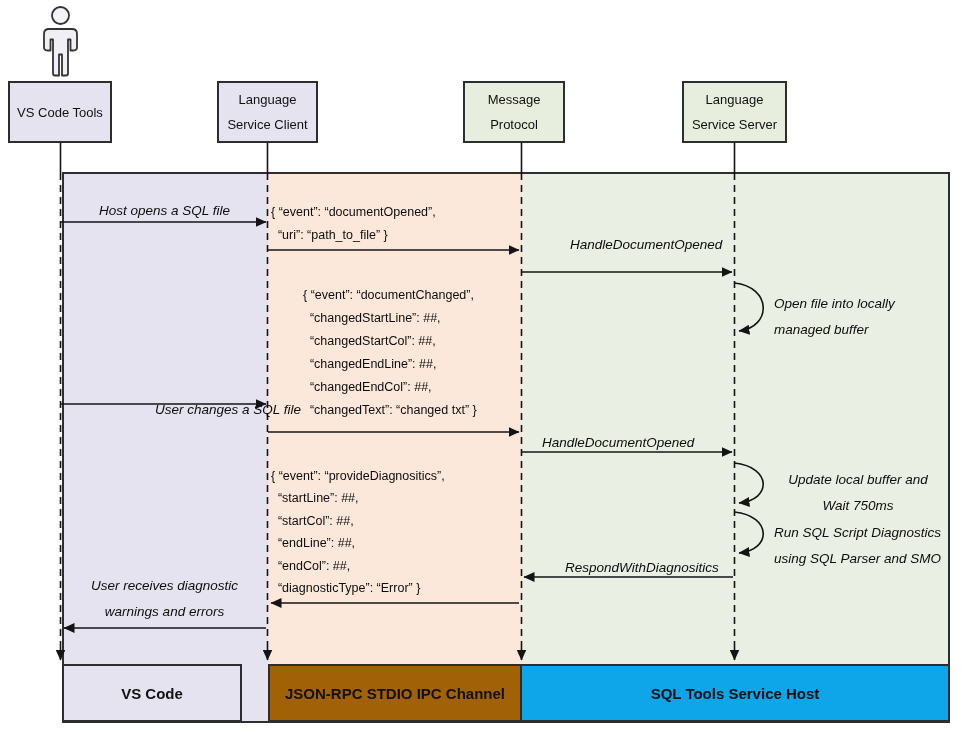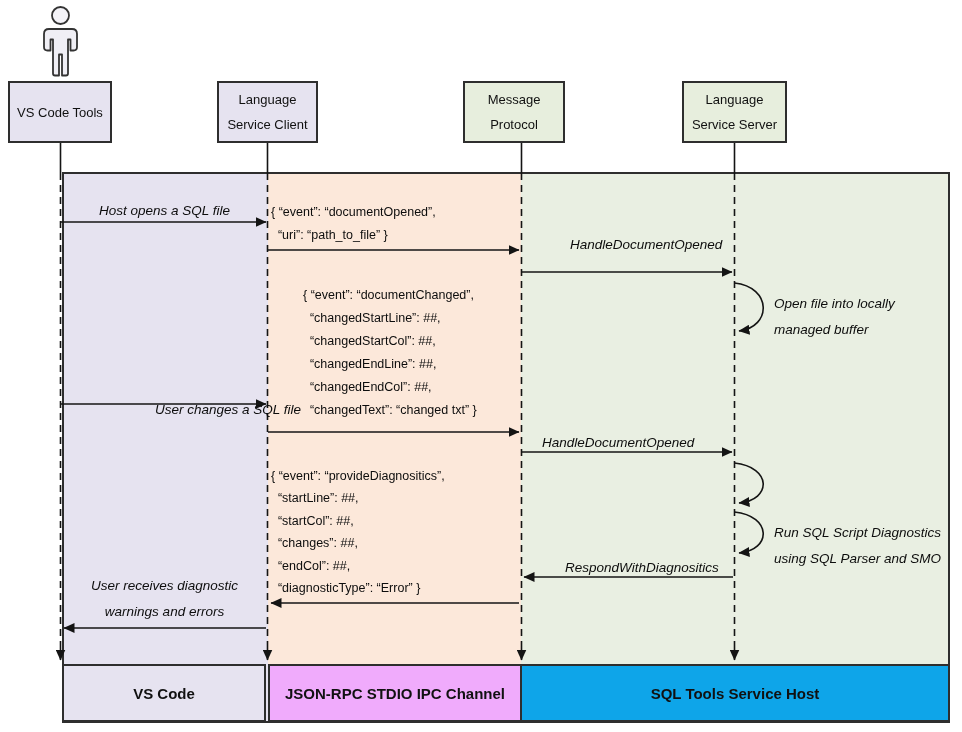--- a/index.html
+++ b/index.html
@@ -35,22 +35,22 @@
   #hbox-protocol { left:463px; width:102px; }
   #hbox-server   { left:682px; width:105px; }
 
   
   .fbox {
     position:absolute; top:664px; height:58px; box-sizing:border-box;
     border:2px solid #2e2e2e; z-index:3;
     display:flex; align-items:center; justify-content:center;
     font-size:15px; font-weight:bold;
   }
-  #fbox-vscode { left:62px;  width:204px; background:#e6e3f0; }
-  #fbox-ipc    { left:268px; width:254px; background:#f0abfc; }
+  #fbox-vscode { left:62px;  width:180px; background:#e6e3f0; }
+  #fbox-ipc    { left:268px; width:254px; background:#a16207; }
   #fbox-host   { left:520px; width:430px; background:#0ea5e9; }
 
   
   .lbl {
     position:absolute; z-index:4; font-style:italic; font-size:13.5px;
     line-height:16px; white-space:pre-line; color:#0d0d0d;
   }
   .lbl.multi { line-height:26px; }
   #lbl-opens    { left:62px;  top:203px; width:205px; text-align:center; }
   #lbl-hdo      { left:542px; top:237px;margin-left:28px; }
@@ -131,35 +131,37 @@
   <div class="lbl" id="lbl-opens">Host opens a SQL file</div>
   <div class="lbl" id="lbl-hdo">HandleDocumentOpened</div>
   <div class="lbl" id="lbl-changes">User changes a SQL file</div>
   <div class="lbl" id="lbl-hdc">HandleDocumentOpened</div>
   <div class="lbl" id="lbl-rwd">RespondWithDiagnositics</div>
   <div class="lbl multi" id="lbl-receives">User receives diagnostic
 warnings and errors</div>
 
   <div class="lbl multi" id="note-open">Open file into locally
 managed buffer</div>
+  <div class="lbl multi" id="note-update">Update local buffer and
+Wait 750ms</div>
   <div class="lbl multi" id="note-run">Run SQL Script Diagnostics
 using SQL Parser and SMO</div>
 
   <div class="mono" id="json-opened">{ “event”: “documentOpened”,
   “uri”: “path_to_file” }</div>
   <div class="mono" id="json-changed">{ “event”: “documentChanged”,
   “changedStartLine”: ##,
   “changedStartCol”: ##,
   “changedEndLine”: ##,
   “changedEndCol”: ##,
   “changedText”: “changed txt” }</div>
   <div class="mono" id="json-diag">{ “event”: “provideDiagnositics”,
   “startLine”: ##,
   “startCol”: ##,
-  “changes”: ##,
+  “endLine”: ##,
   “endCol”: ##,
   “diagnosticType”: “Error” }</div>
 
   <div class="fbox" id="fbox-vscode">VS Code</div>
   <div class="fbox" id="fbox-ipc">JSON-RPC STDIO IPC Channel</div>
   <div class="fbox" id="fbox-host">SQL Tools Service Host</div>
 
 </div>
 
 </body></html>

